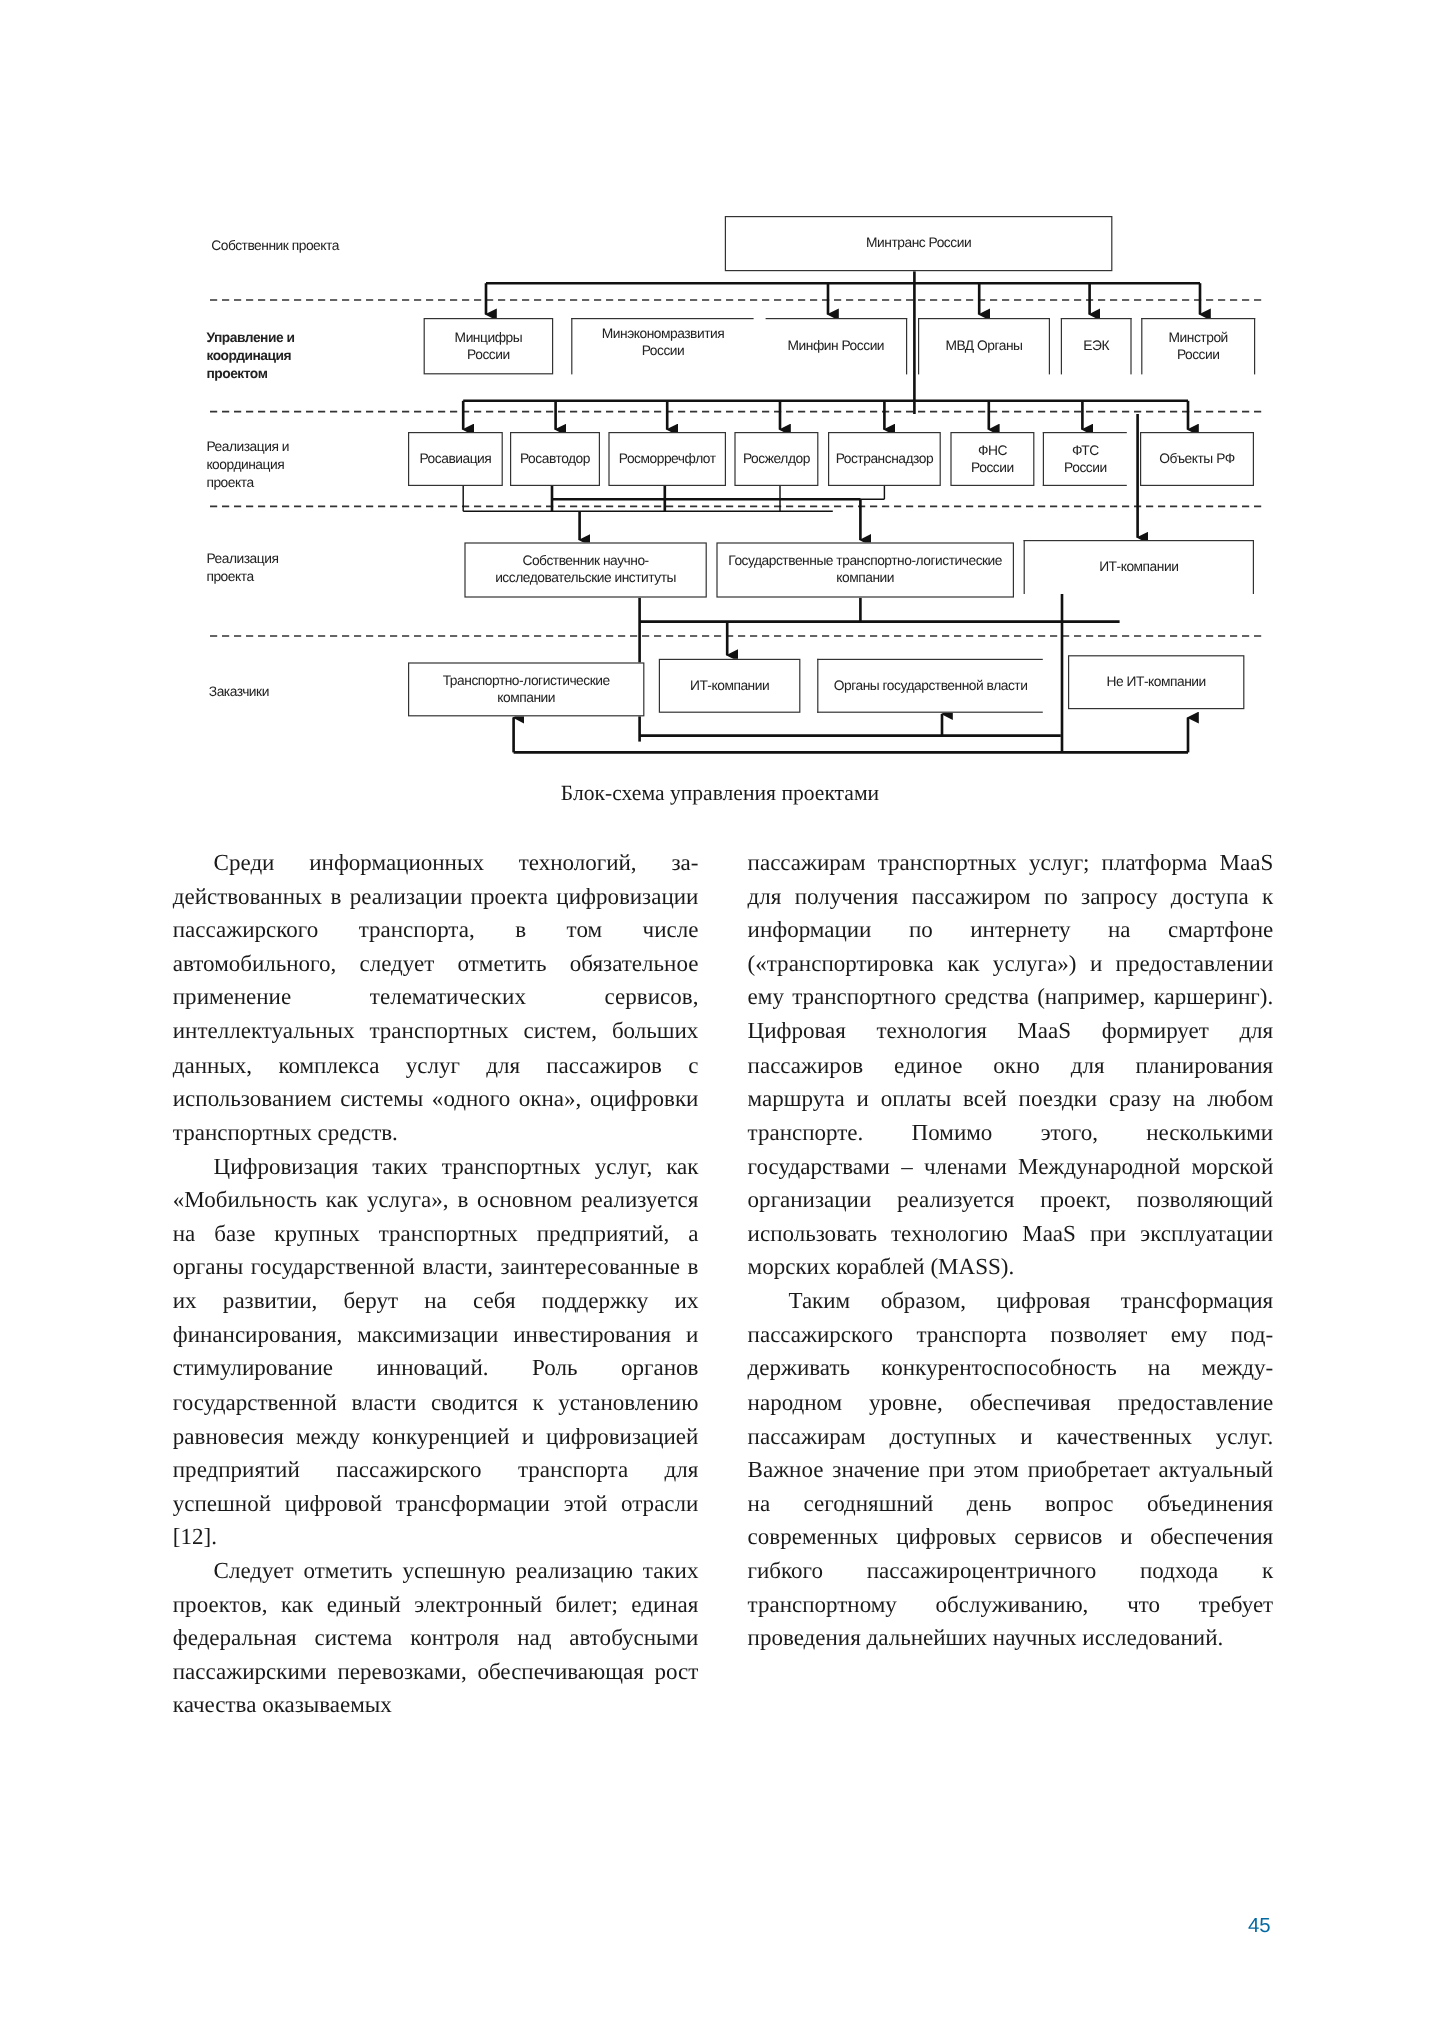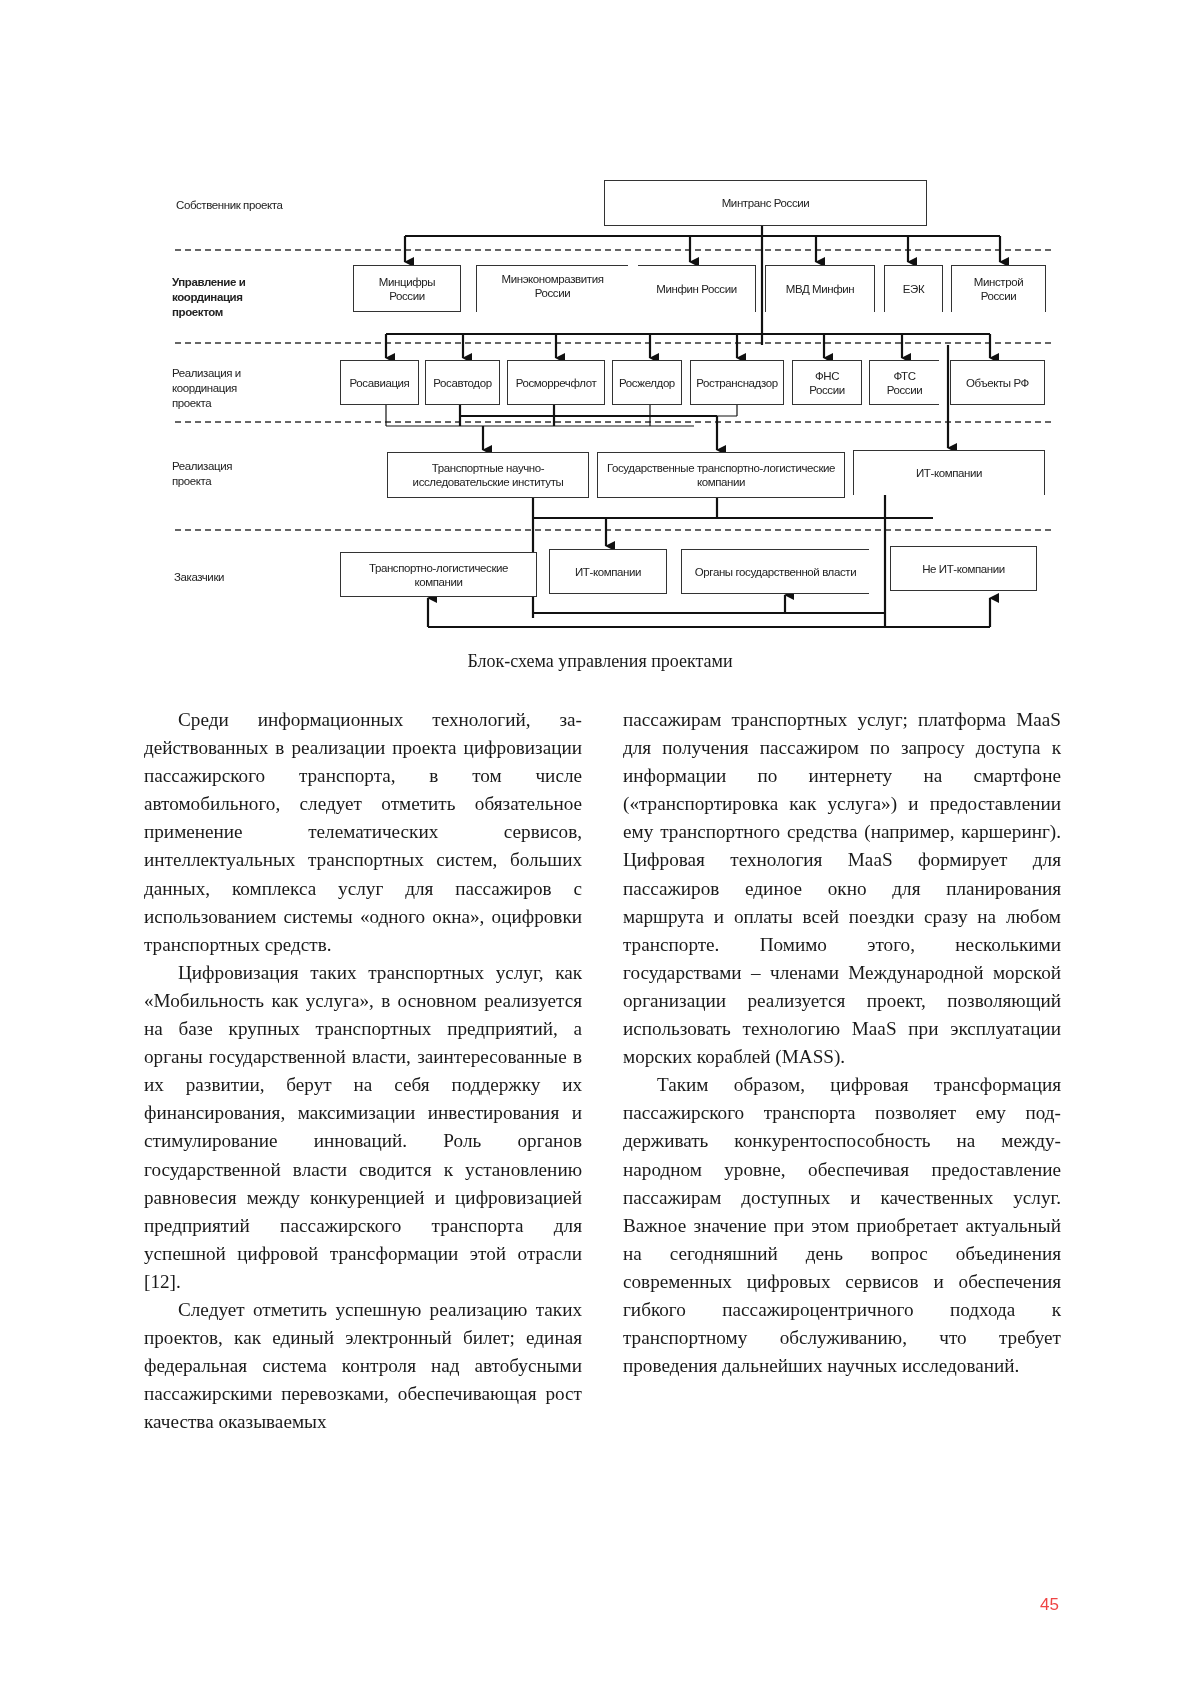--- a/index.html
+++ b/index.html
@@ -17,21 +17,21 @@
 
   .caption { position: absolute; left: 0; width: 1200px; top: 651px; text-align: center; font-family: "Liberation Serif", serif; font-size: 18px; color: #1a1a1a; }
 
   
   .col { position: absolute; top: 706px; width: 438px; font-family: "Liberation Serif", serif; font-size: 19.2px; line-height: 28.1px; text-align: justify; color: #1a1a1a; hyphens: manual; }
   .col.left { left: 144px; }
   .col.right { left: 623px; }
   .col p { margin: 0; text-indent: 34px; }
   .col p.cont { text-indent: 0; }
 
-  .page-number { position: absolute; left: 1040px; top: 1595px; font-family: "Liberation Sans", sans-serif; font-size: 17px; color: #ef4444; }
+  .page-number { position: absolute; left: 1040px; top: 1595px; font-family: "Liberation Sans", sans-serif; font-size: 17px; color: #0369a1; }
 </style>
 </head>
 <body>
 
 <div class="page">
 
   <div class="diagram">
     <svg width="1200" height="640">
       <defs>
         <marker id="arr" markerWidth="10" markerHeight="10" refX="5" refY="9" orient="auto" markerUnits="userSpaceOnUse">
@@ -108,37 +108,37 @@
 проекта</div>
     <div class="lvl-label" style="left:174px;top:570px;">Заказчики</div>
 
     <div class="box" style="left:604px;top:180px;width:323px;height:46px;">Минтранс России</div>
 
     <div class="box" style="left:353px;top:265px;width:108px;height:47px;white-space:pre-line;">Минцифры
 России</div>
     <div class="box open-bottom open-right" style="left:476px;top:265px;width:152px;height:47px;white-space:pre-line;align-items:flex-start;padding-top:6px;">Минэкономразвития
 России</div>
     <div class="box open-bottom open-left" style="left:638px;top:265px;width:118px;height:47px;">Минфин России</div>
-    <div class="box open-bottom" style="left:765px;top:265px;width:110px;height:47px;">МВД Минфин</div>
+    <div class="box open-bottom" style="left:765px;top:265px;width:110px;height:47px;">МВД Органы</div>
     <div class="box open-bottom" style="left:884px;top:265px;width:59px;height:47px;">ЕЭК</div>
     <div class="box open-bottom" style="left:951px;top:265px;width:95px;height:47px;white-space:pre-line;">Минстрой
 России</div>
 
     <div class="box" style="left:340px;top:360px;width:79px;height:45px;">Росавиация</div>
     <div class="box" style="left:425px;top:360px;width:75px;height:45px;">Росавтодор</div>
     <div class="box" style="left:507px;top:360px;width:98px;height:45px;">Росморречфлот</div>
     <div class="box" style="left:612px;top:360px;width:70px;height:45px;">Росжелдор</div>
     <div class="box" style="left:690px;top:360px;width:94px;height:45px;">Ространснадзор</div>
     <div class="box" style="left:792px;top:360px;width:70px;height:45px;white-space:pre-line;">ФНС
 России</div>
     <div class="box open-right" style="left:869px;top:360px;width:70px;height:45px;white-space:pre-line;">ФТС
 России</div>
     <div class="box" style="left:950px;top:360px;width:95px;height:45px;">Объекты РФ</div>
 
-    <div class="box" style="left:387px;top:452px;width:202px;height:46px;white-space:pre-line;">Транспортные научно-
+    <div class="box" style="left:387px;top:452px;width:202px;height:46px;white-space:pre-line;">Собственник научно-
 исследовательские институты</div>
     <div class="box" style="left:597px;top:452px;width:248px;height:46px;white-space:pre-line;">Государственные транспортно-логистические
 компании</div>
     <div class="box open-bottom" style="left:853px;top:450px;width:192px;height:45px;">ИТ-компании</div>
 
     <div class="box" style="left:340px;top:552px;width:197px;height:45px;white-space:pre-line;">Транспортно-логистические
 компании</div>
     <div class="box" style="left:549px;top:549px;width:118px;height:45px;">ИТ-компании</div>
     <div class="box open-right" style="left:681px;top:549px;width:188px;height:45px;">Органы государственной власти</div>
     <div class="box" style="left:890px;top:546px;width:147px;height:45px;">Не ИТ-компании</div>

